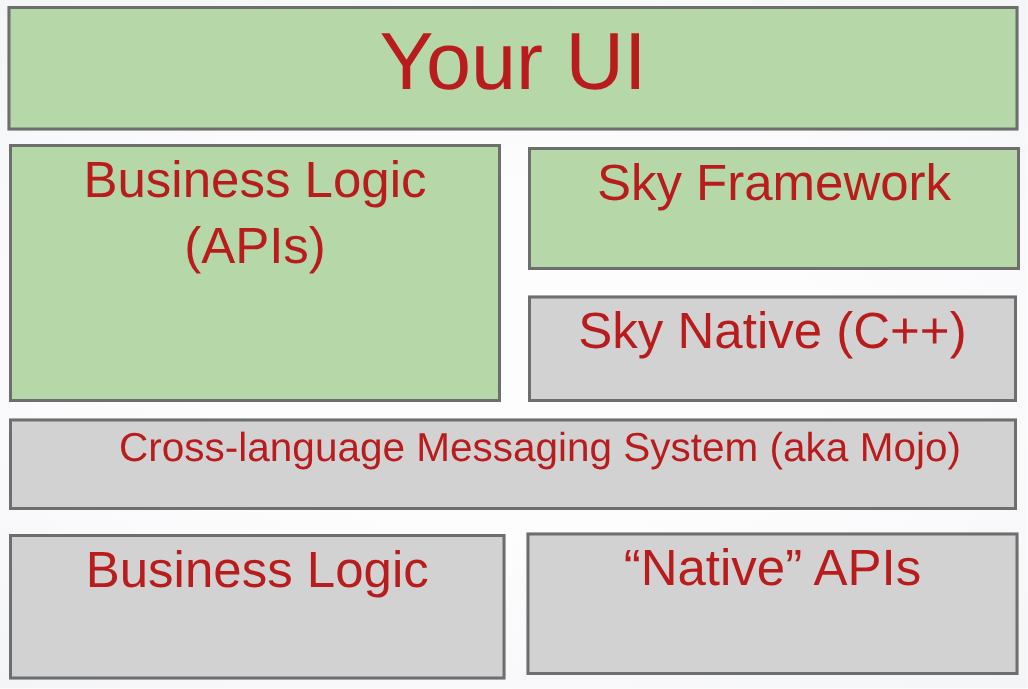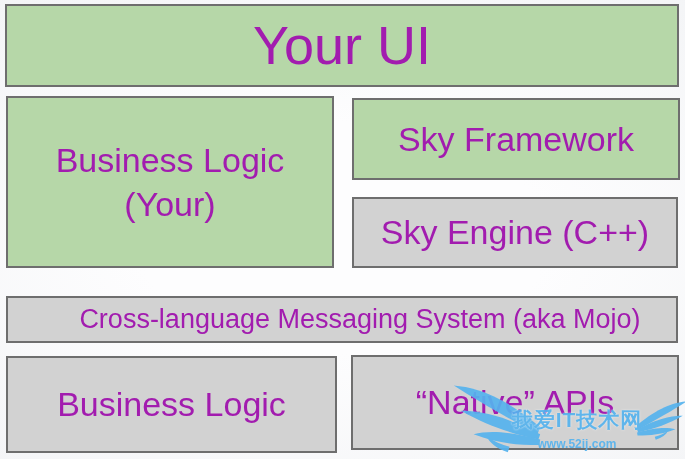--- a/index.html
+++ b/index.html
@@ -14,33 +14,32 @@
     overflow: hidden;
     background: radial-gradient(ellipse 120% 100% at 50% 52%, #fdfdfe 25%, #f3f4f6 70%, #e9ebee 100%);
   }
   .box {
     position: absolute;
     box-sizing: border-box;
     border: 2px solid #6e6e6e;
     display: flex;
     flex-direction: column;
     align-items: center;
-    justify-content: center;
     text-align: center;
-    color: #a21caf;
+    color: #b91c1c;
     line-height: 1.3;
   }
   .green { background: #b6d7a8; }
   .gray  { background: #d2d2d2; }
 
   .box-your-ui        { left: 5px;   top: 4px;   width: 674px; height: 83px; }
   .box-bl-dart        { left: 6px;   top: 96px;  width: 328px; height: 172px; }
   .box-sky-framework  { left: 352px; top: 98px;  width: 328px; height: 82px; }
   .box-sky-engine     { left: 352px; top: 197px; width: 326px; height: 71px; }
-  .box-mojo           { left: 6px;   top: 296px; width: 672px; height: 47px; padding-left: 36px; }
+  .box-mojo           { left: 6px;   top: 279px; width: 672px; height: 61px; padding-left: 36px; }
   .box-bl-any         { left: 6px;   top: 356px; width: 331px; height: 97px; }
   .box-native-apis    { left: 351px; top: 355px; width: 328px; height: 95px; }
 
   .label-xl { font-size: 54px; }
   .label-lg { font-size: 34px; }
   .label-md { font-size: 27px; }
 
   
   .watermark {
     position: absolute;
@@ -82,55 +81,37 @@
 <body>
 
 <div class="canvas">
 
   <div class="box green box-your-ui">
     <span class="label-xl">Your UI</span>
   </div>
 
   <div class="box green box-bl-dart">
     <span class="label-lg">Business Logic</span>
-    <span class="label-lg">(Your)</span>
+    <span class="label-lg">(APIs)</span>
   </div>
 
   <div class="box green box-sky-framework">
     <span class="label-lg">Sky Framework</span>
   </div>
 
   <div class="box gray box-sky-engine">
-    <span class="label-lg">Sky Engine (C++)</span>
+    <span class="label-lg">Sky Native (C++)</span>
   </div>
 
   <div class="box gray box-mojo">
     <span class="label-md">Cross-language Messaging System (aka Mojo)</span>
   </div>
 
   <div class="box gray box-bl-any">
     <span class="label-lg">Business Logic</span>
   </div>
 
   <div class="box gray box-native-apis">
     <span class="label-lg">“Native” APIs</span>
   </div>
 
-  <div class="watermark">
-    <svg class="wm-wing wm-wing-left" viewBox="0 0 100 80" fill="#56b3ee" xmlns="http://www.w3.org/2000/svg">
-      <path d="M98,50 C55,14 25,6 2,4 C30,22 55,36 95,58 Z"></path>
-      <path d="M98,58 C55,36 30,32 10,32 C38,48 62,56 96,64 Z"></path>
-      <path d="M98,64 C60,54 40,54 24,58 C50,68 72,70 97,70 Z"></path>
-      <path d="M62,78 C50,74 42,68 38,60 C47,66 55,70 64,72 Z"></path>
-    </svg>
-    <div class="wm-text">
-      <div class="wm-name">我爱IT技术网</div>
-      <div class="wm-url">www.52ij.com</div>
-    </div>
-    <svg class="wm-wing wm-wing-right" viewBox="0 0 100 80" fill="#56b3ee" xmlns="http://www.w3.org/2000/svg">
-      <path d="M98,50 C55,14 25,6 2,4 C30,22 55,36 95,58 Z"></path>
-      <path d="M98,58 C55,36 30,32 10,32 C38,48 62,56 96,64 Z"></path>
-      <path d="M98,64 C60,54 40,54 24,58 C50,68 72,70 97,70 Z"></path>
-      <path d="M62,78 C50,74 42,68 38,60 C47,66 55,70 64,72 Z"></path>
-    </svg>
-  </div>
 
 </div>
 
 </body></html>

